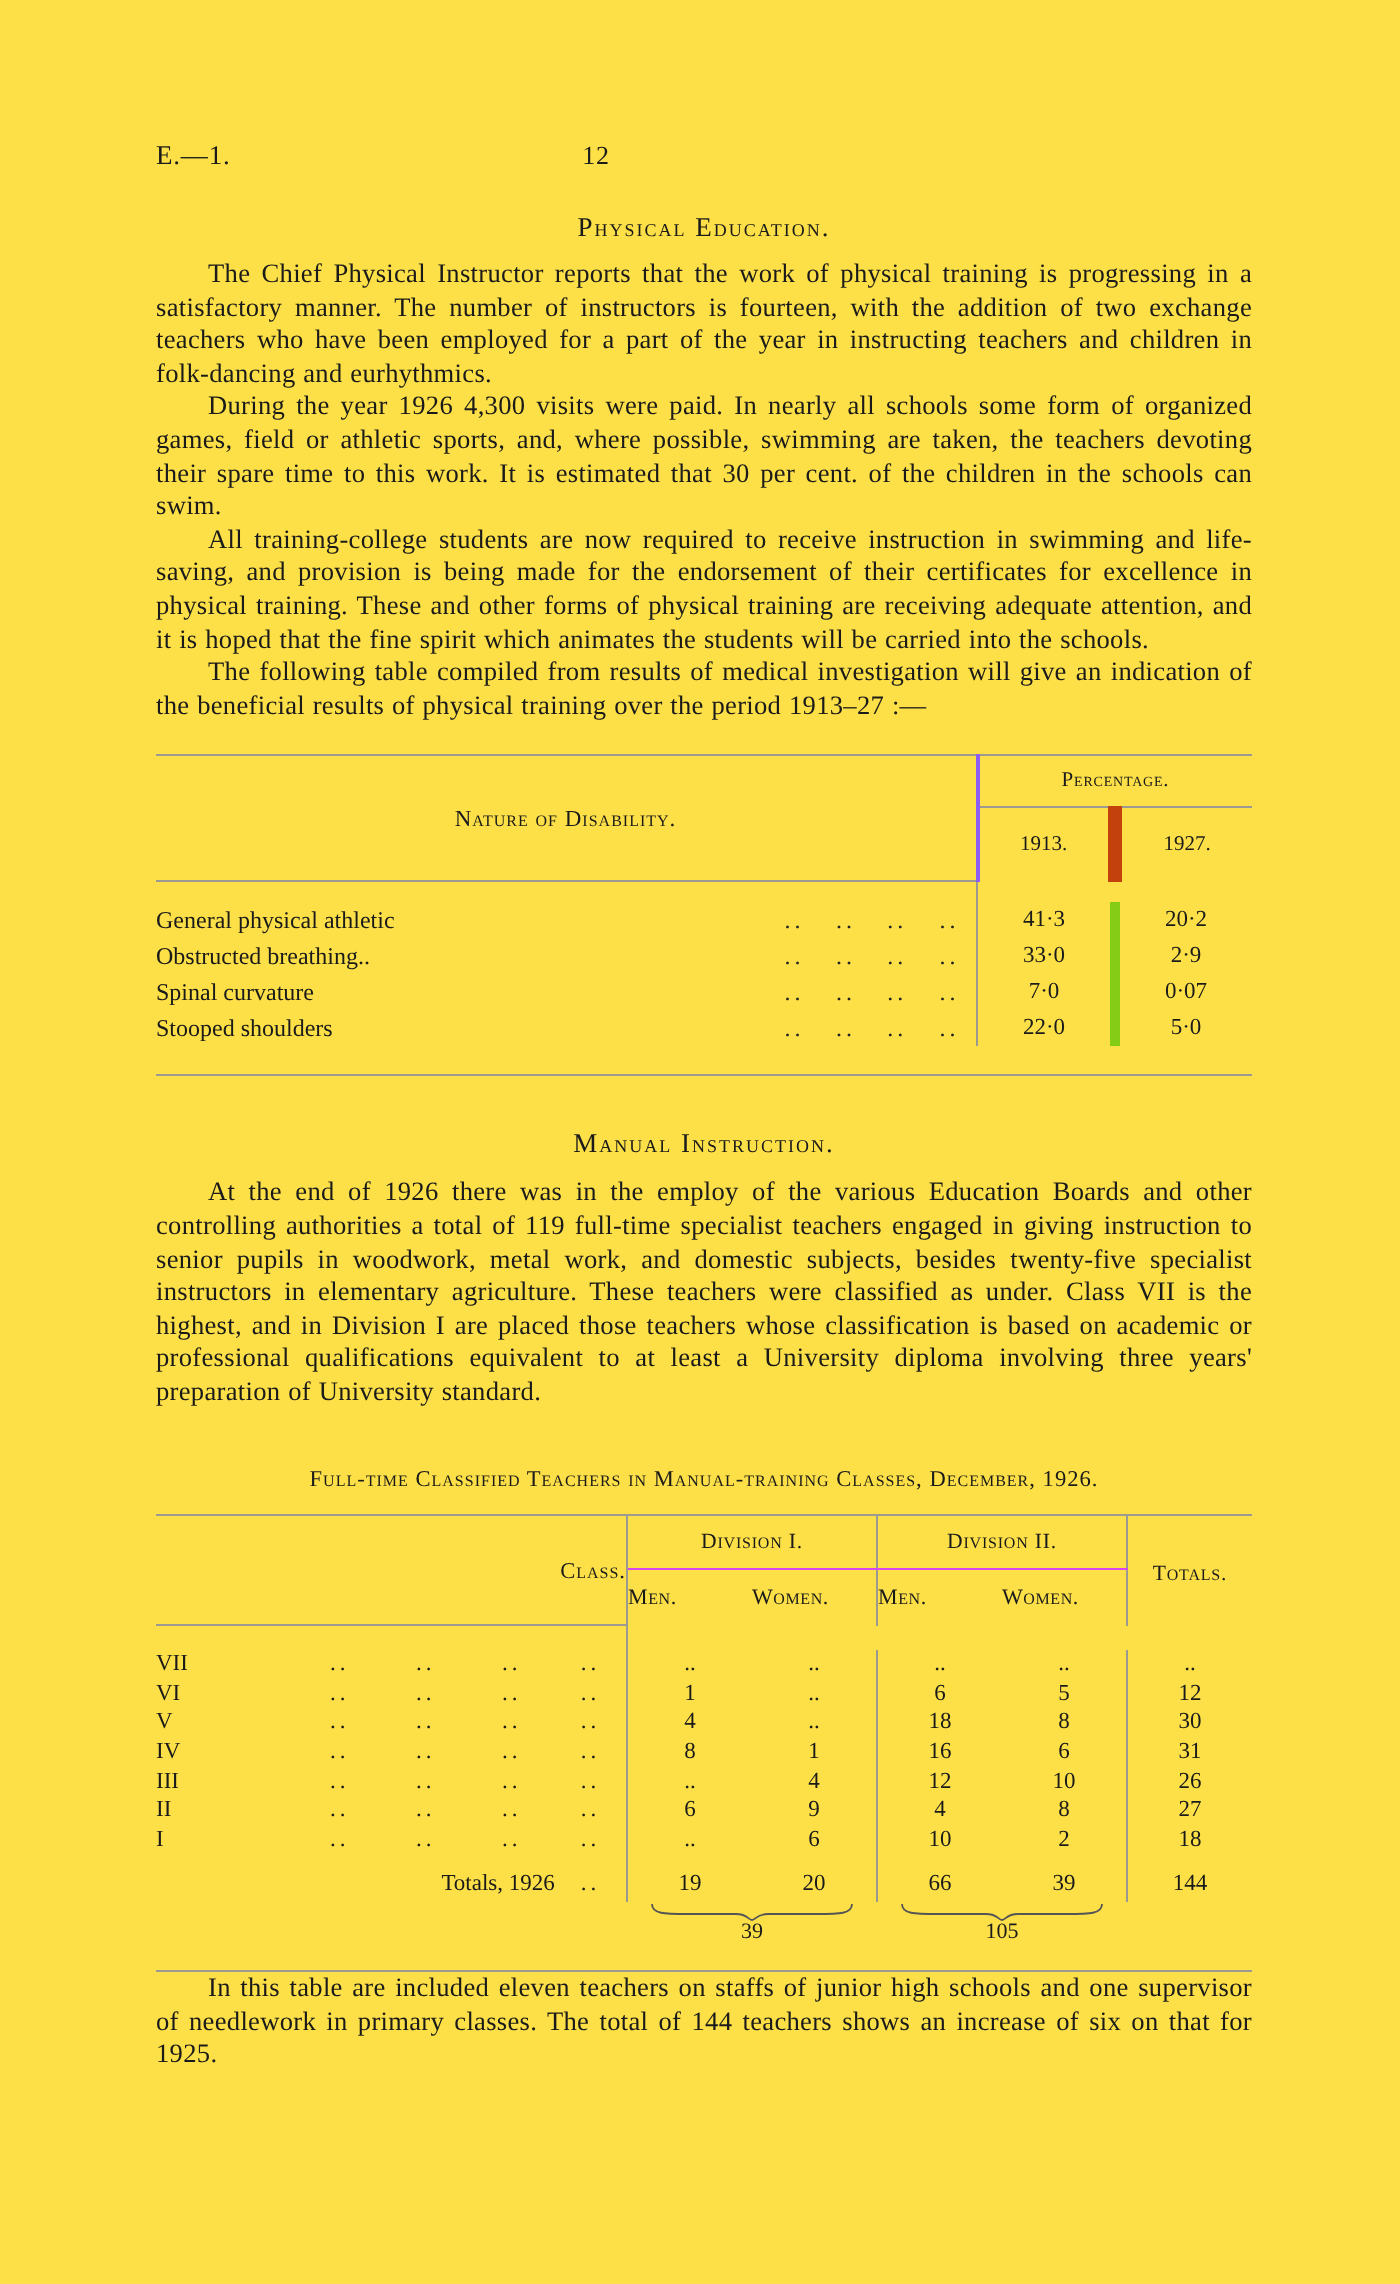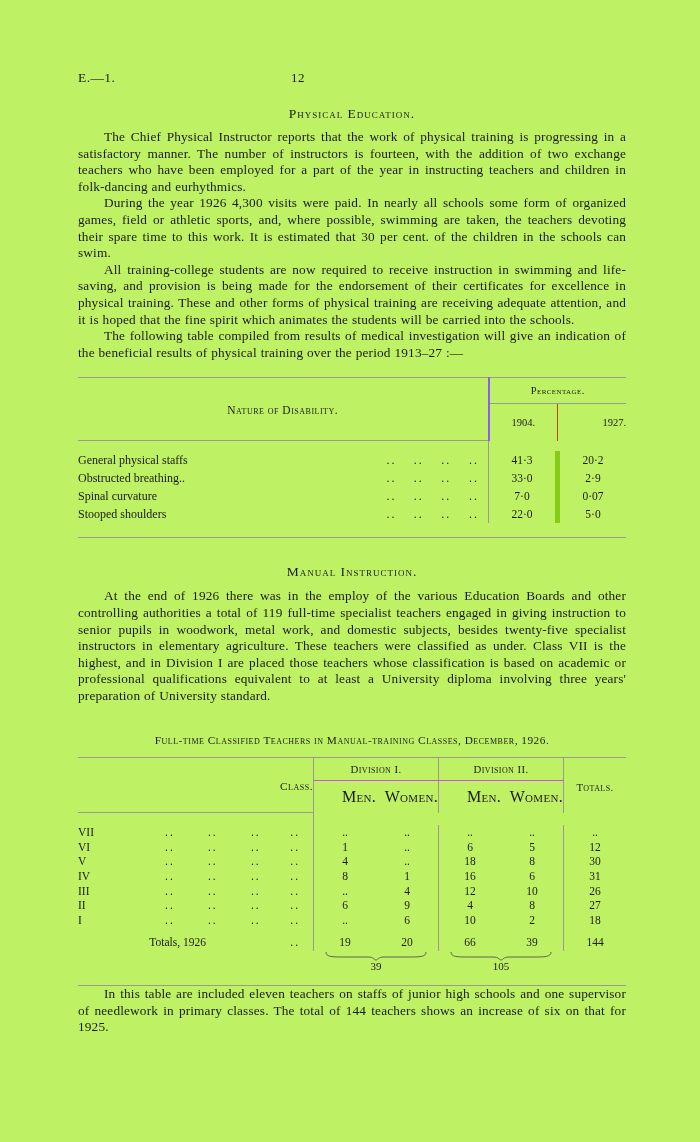--- a/index.html
+++ b/index.html
@@ -13,21 +13,21 @@
     position: relative;
     font-family: "Liberation Serif", serif;
     color: #1a1a1a;
     overflow: hidden;
   }
   .page {
     position: absolute;
     left: 0; top: 0;
     width: 700px;
     height: 1142px;
-    background: #bef264;
+    background: #fde047;
   }
   .content {
     position: absolute;
     left: 78px;
     top: 70px;
     width: 548px;
   }
   .header-row {
     display: flex;
     align-items: baseline;
@@ -94,21 +94,21 @@
     font-size: 10.5px;
     letter-spacing: .4px;
     padding: 3px 0 3px 0;
     border-bottom: 1px solid #9a9a93;
   }
   .t1 .yr {
     text-align: center;
     font-size: 10.5px;
     padding: 7px 0 7px 0;
   }
-  .t1 .yr.sep { border-left: 1px solid #c2410c; text-align: right; }
+  .t1 .yr.sep { border-left: 7px solid #c2410c; }
   .t1 .rowlabel {
     padding-left: 46px;
     font-size: 12px;
     line-height: 15px;
     white-space: nowrap;
   }
   .t1 .dots {
     font-size: 12px;
     text-align: center;
     letter-spacing: 2px;
@@ -160,23 +160,23 @@
   .t2 .totalshead {
     text-align: center;
     font-variant: small-caps;
     font-size: 10.8px;
     letter-spacing: .4px;
     vertical-align: middle;
     padding: 22px 0 20px 0;
     border-left: 1px solid #9a9a93;
   }
   .t2 .subhead {
-    text-align: right;
-    font-variant: small-caps;
-    font-size: 16px;
+    text-align: left;
+    font-variant: small-caps;
+    font-size: 11px;
     letter-spacing: .3px;
     padding: 4px 0 4px 0;
   }
   .t2 .subhead.rsep { border-right: 1px solid #9a9a93; }
   .t2 .cls {
     padding-left: 112px;
     font-size: 11.5px;
     white-space: nowrap;
   }
   .t2 .dots2 {
@@ -187,21 +187,21 @@
   .t2 .num {
     text-align: center;
     font-size: 11.5px;
     width: 62px;
   }
   .t2 .num.lsep { border-left: 1px solid #9a9a93; }
   .t2 .num.rsep { border-right: 1px solid #9a9a93; }
   .t2 .bodyrow td { padding: 1.3px 0; }
   .t2 .totalsrow td { padding-top: 9px; padding-bottom: 3px; }
   .t2 .totlabel {
-    text-align: center;
+    text-align: right;
     font-size: 11.5px;
     padding-right: 40px;
   }
   .brace-row td { padding: 0; height: 20px; }
   .brace {
     position: relative;
     height: 18px;
   }
   .brace svg { display: block; margin: 0 auto; }
   .brace .bnum {
@@ -233,30 +233,30 @@
     <p class="body">The following table compiled from results of medical investigation will give an indication of the beneficial results of physical training over the period 1913–27 :—</p>
 
     <div class="table1-wrap">
       <table class="t1">
         <tbody>
             <tr>
           <td class="nature-cell rule-top" rowspan="2" colspan="5">Nature of Disability.</td>
           <td class="pct-head rule-top" colspan="2">Percentage.</td>
         </tr>
         <tr>
-          <td class="yr">1904.</td>
+          <td class="yr">1913.</td>
           <td class="yr sep">1927.</td>
         </tr>
         <tr class="spacer-row">
           <td class="left-col" colspan="5" style="border-top:1px solid #9a9a93;"></td>
           <td colspan="2" style="height:10px;"></td>
         </tr>
 
         <tr class="bodyrow">
-          <td class="rowlabel">General physical staffs</td>
+          <td class="rowlabel">General physical athletic</td>
           <td class="dots">..</td>
           <td class="dots">..</td>
           <td class="dots">..</td>
           <td class="dots left-col">..</td>
           <td class="val">41·3</td>
           <td class="val sep">20·2</td>
         </tr>
         <tr class="bodyrow">
           <td class="rowlabel">Obstructed breathing..</td>
           <td class="dots">..</td>

